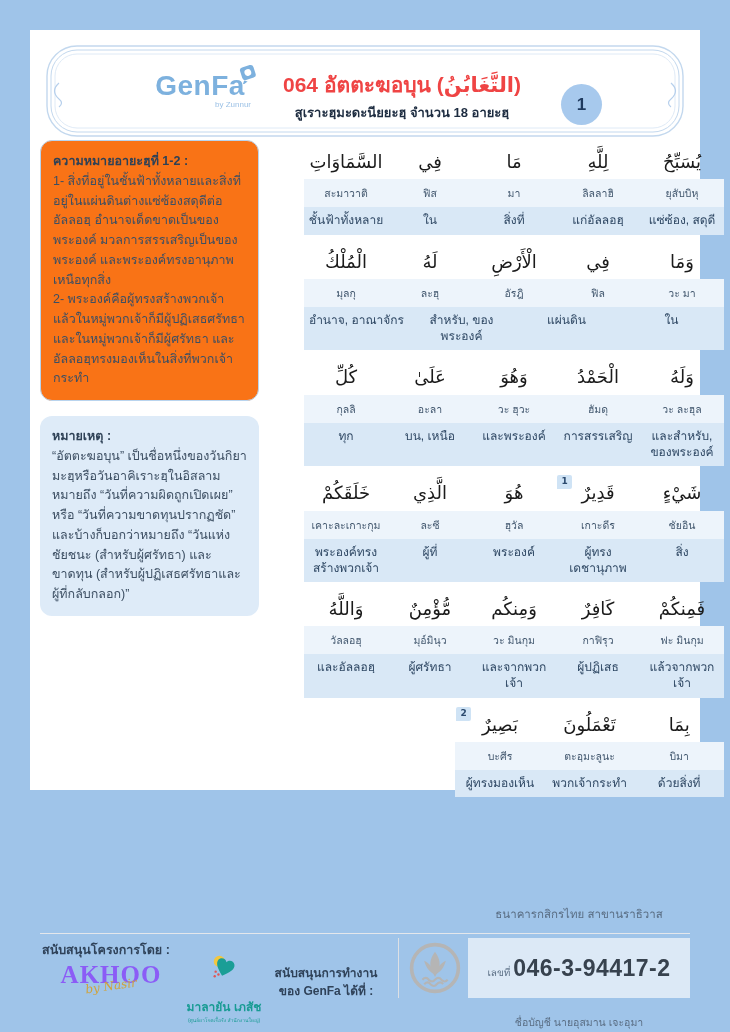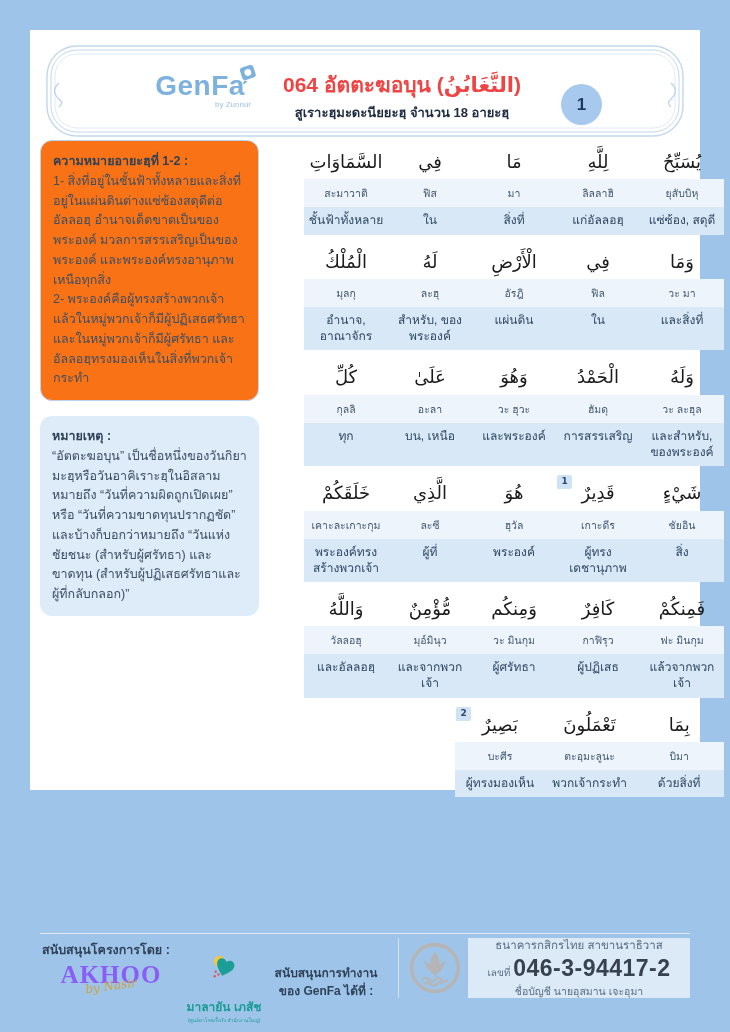--- a/index.html
+++ b/index.html
@@ -64,21 +64,21 @@
   .akhoo-name { font-size:25px; font-weight:900; color:#8b5cf6; letter-spacing:1px; line-height:1;font-family:Liberation Serif, serif; }
   .akhoo-by { display:block; font-family:"DejaVu Serif",serif; font-style:italic; font-size:12px; color:#d0a33c; margin-top:-8px; transform:rotate(-8deg); }
   .malayan { position:absolute; left:138px; top:16px; width:92px; text-align:center; }
   .malayan-name { font-size:12px; font-weight:bold; color:#189b93; margin-top:13px; }
   .malayan-sub { font-size:5px; color:#189b93; }
   .support-text { position:absolute; left:231px; top:26px; width:110px; text-align:center; font-size:12px; font-weight:bold; color:#2f4259; line-height:1.5; }
   .v-divider { position:absolute; left:358px; top:0px; width:1px; height:60px; background:#ddе0e4; background:#dde0e4; }
   .kbank-logo { position:absolute; left:368px; top:3px; }
   .bank-box {
     position:absolute; left:428px; top:0px; width:222px; height:60px;
-    background:#dce9f6; display:flex; flex-direction:column; align-items:center; justify-content:center;
+    background:#dce9f6; display:flex; flex-direction:column; align-items:center; justify-content:center;gap:31px;
   }
   .bank-line1 { font-size:11.5px; color:#5a6e84; }
   .bank-line2 { color:#5a6e84; font-size:10px; margin:1px 0; }
   .bank-number { font-size:23px; font-weight:bold; color:#37424e; letter-spacing:0.5px; }
   .bank-line3 { font-size:10.5px; color:#5a6e84; }
 </style>
 </head>
 <body>
 
 <div class="page">
@@ -160,21 +160,20 @@
             <div class="cell translit-cell">ละฮุ</div>
             <div class="cell translit-cell">อัรฎิ</div>
             <div class="cell translit-cell">ฟิล</div>
             <div class="cell translit-cell">วะ มา</div>
           </div>
           <div class="line meaning-line">
             <div class="cell meaning-cell">อำนาจ, อาณาจักร</div>
             <div class="cell meaning-cell">สำหรับ, ของพระองค์</div>
             <div class="cell meaning-cell">แผ่นดิน</div>
             <div class="cell meaning-cell">ใน</div>
-            <div class="cell meaning-cell">และสิ่งที่</div>
           </div>
         </div>
         <div class="word-row">
           <div class="line arabic-line">
             <div class="cell arabic-cell" dir="rtl">كُلِّ</div>
             <div class="cell arabic-cell" dir="rtl">عَلَىٰ</div>
             <div class="cell arabic-cell" dir="rtl">وَهُوَ</div>
             <div class="cell arabic-cell" dir="rtl">الْحَمْدُ</div>
             <div class="cell arabic-cell" dir="rtl">وَلَهُ</div>
           </div>
@@ -226,22 +225,22 @@
           </div>
           <div class="line translit-line">
             <div class="cell translit-cell">วัลลอฮุ</div>
             <div class="cell translit-cell">มุอ์มินุว</div>
             <div class="cell translit-cell">วะ มินกุม</div>
             <div class="cell translit-cell">กาฟิรุว</div>
             <div class="cell translit-cell">ฟะ มินกุม</div>
           </div>
           <div class="line meaning-line">
             <div class="cell meaning-cell">และอัลลอฮฺ</div>
+            <div class="cell meaning-cell">ผู้ศรัทธา</div>
             <div class="cell meaning-cell">และจากพวกเจ้า</div>
-            <div class="cell meaning-cell">ผู้ศรัทธา</div>
             <div class="cell meaning-cell">ผู้ปฏิเสธ</div>
             <div class="cell meaning-cell">แล้วจากพวกเจ้า</div>
           </div>
         </div>
         <div class="word-row row-right">
           <div class="line arabic-line">
             <div class="cell arabic-cell" dir="rtl">بَصِيرٌ<span class="ayah-marker">2</span></div>
             <div class="cell arabic-cell" dir="rtl">تَعْمَلُونَ</div>
             <div class="cell arabic-cell" dir="rtl">بِمَا</div>
           </div>

